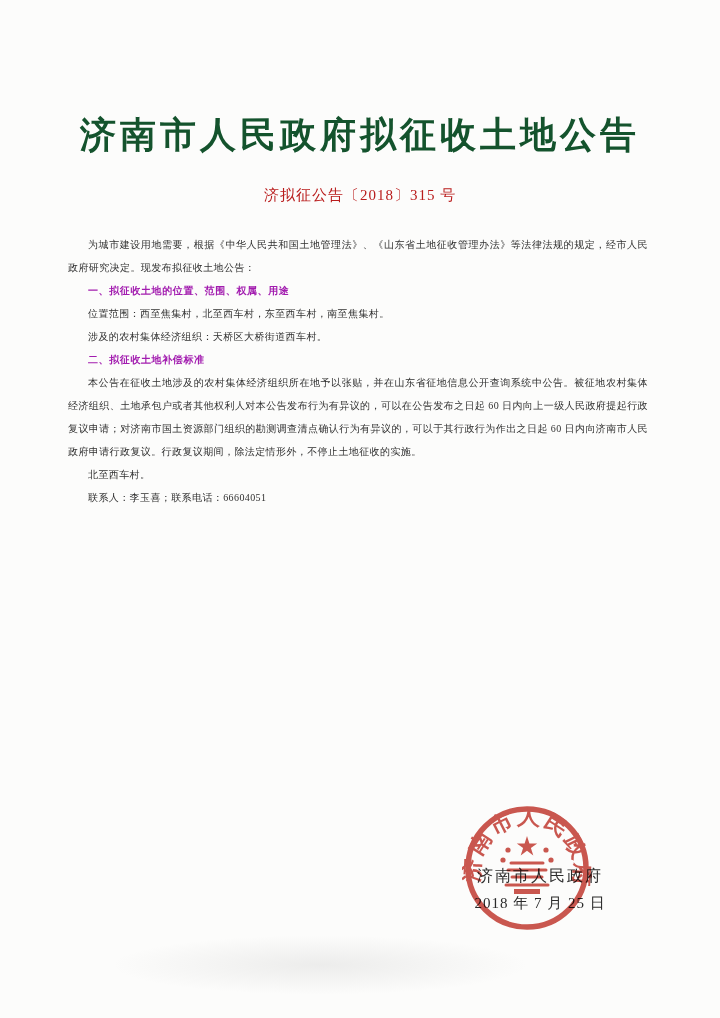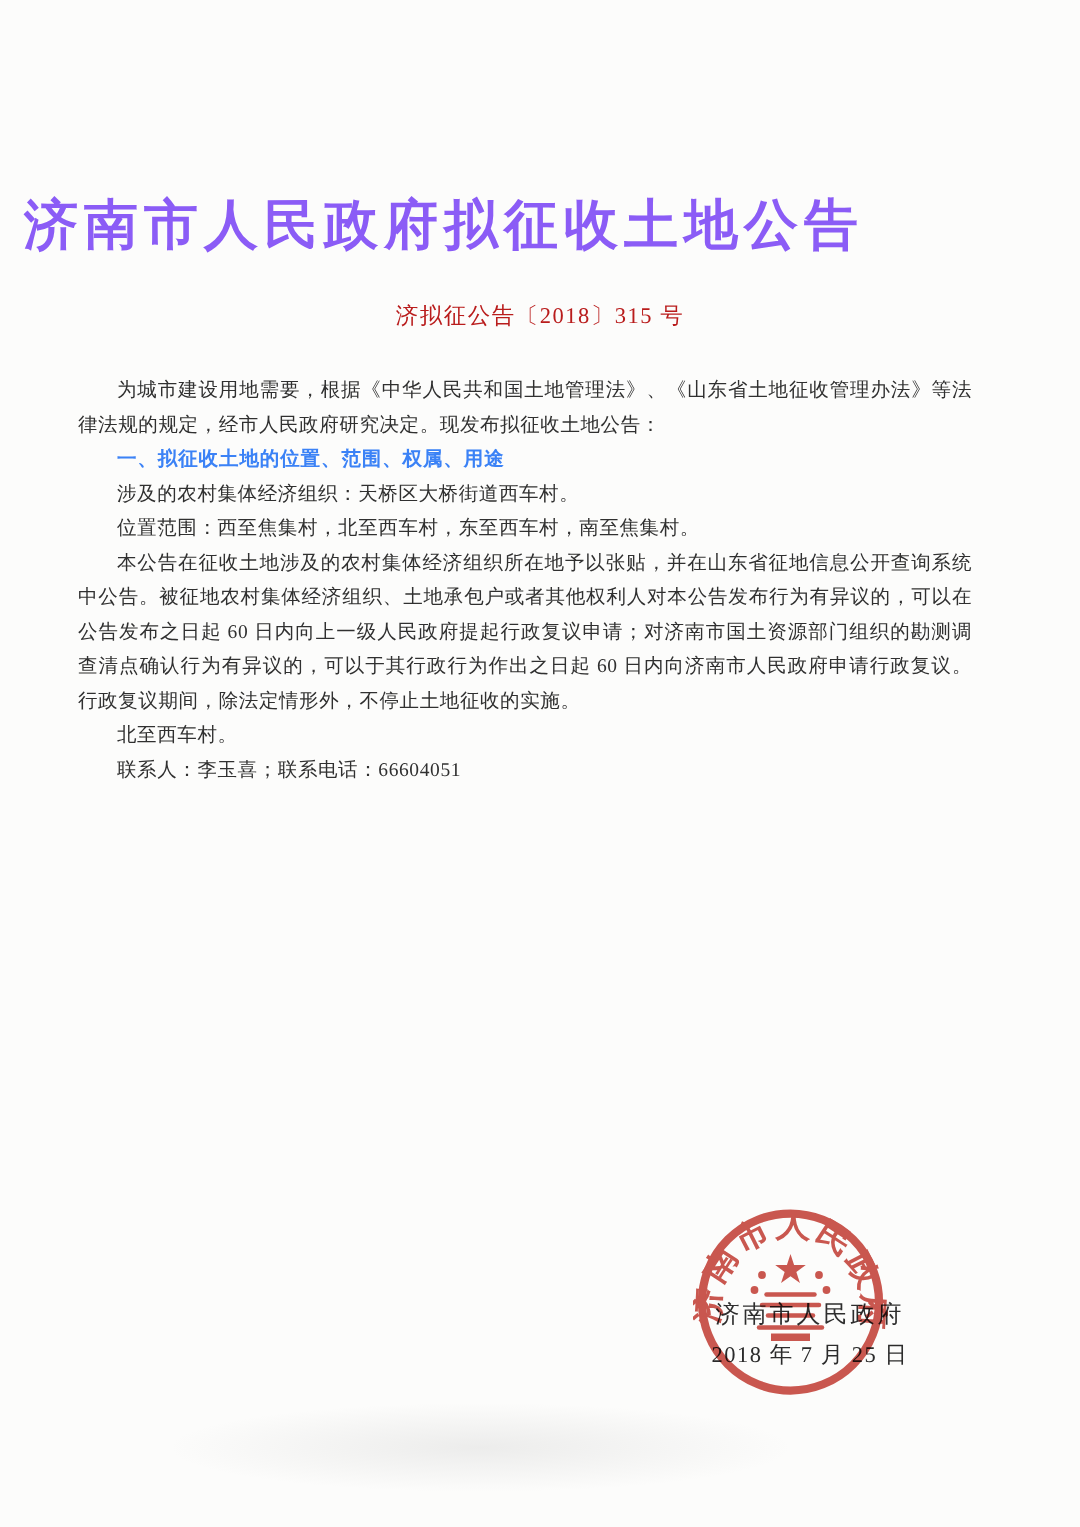--- a/index.html
+++ b/index.html
@@ -9,48 +9,48 @@
     font-family:"Liberation Serif","DejaVu Serif",serif;
   }
   .page {
     position:relative;
     width:720px; height:1018px;
     background:#fcfcfb;
     color:#2b2b2b;
     overflow:hidden;
   }
   .title {
-    margin:16px;
+    margin:1px;
     padding-top:110px;
-    text-align:left;
+    text-align:center;
     font-size:36px;
     font-weight:700;
     letter-spacing:4px;
-    color:#8b5cf6;
+    color:#14532d;
     font-family:"Liberation Serif","DejaVu Serif",serif;
   }
   .docnum {
     margin-top:26px;
     text-align:center;
     font-size:15px;
     letter-spacing:1px;
     color:#b91c1c;
   }
   .content {
-    margin:28px 72px 0 52px;
-    font-size:13px;
+    margin:28px 72px 0 68px;
+    font-size:10px;
     line-height:23px;
     text-align:justify;
     letter-spacing:0.4px;
     color:#303030;
   }
   .content p { margin:0; text-indent:2em; }
   .content p.heading {
     font-weight:700;
-    color:#3b82f6;
+    color:#a21caf;
     font-family:Liberation Sans, sans-serif;
     letter-spacing:0.6px;
   }
   .signature {
     position:absolute;
     left:430px; top:866px;
     width:220px;
     text-align:center;
     z-index:1;
   }
@@ -86,22 +86,23 @@
 
 <div class="page">
 
   <h1 class="title">济南市人民政府拟征收土地公告</h1>
 
   <div class="docnum">济拟征公告〔2018〕315 号</div>
 
   <div class="content">
     <p>为城市建设用地需要，根据《中华人民共和国土地管理法》、《山东省土地征收管理办法》等法律法规的规定，经市人民政府研究决定。现发布拟征收土地公告：</p>
     <p class="heading">一、拟征收土地的位置、范围、权属、用途</p>
+    <p>位置范围：西至焦集村，北至西车村，东至西车村，南至焦集村。</p>
     <p>涉及的农村集体经济组织：天桥区大桥街道西车村。</p>
-    <p>位置范围：西至焦集村，北至西车村，东至西车村，南至焦集村。</p>
+    <p class="heading">二、拟征收土地补偿标准</p>
     <p>本公告在征收土地涉及的农村集体经济组织所在地予以张贴，并在山东省征地信息公开查询系统中公告。被征地农村集体经济组织、土地承包户或者其他权利人对本公告发布行为有异议的，可以在公告发布之日起 60 日内向上一级人民政府提起行政复议申请；对济南市国土资源部门组织的勘测调查清点确认行为有异议的，可以于其行政行为作出之日起 60 日内向济南市人民政府申请行政复议。行政复议期间，除法定情形外，不停止土地征收的实施。</p>
     <p>北至西车村。</p>
     <p>联系人：李玉喜；联系电话：66604051</p>
   </div>
 
   <div class="signature">
     <div class="issuer">济南市人民政府</div>
     <div class="sig-date">2018 年 7 月 25 日</div>
   </div>
 

